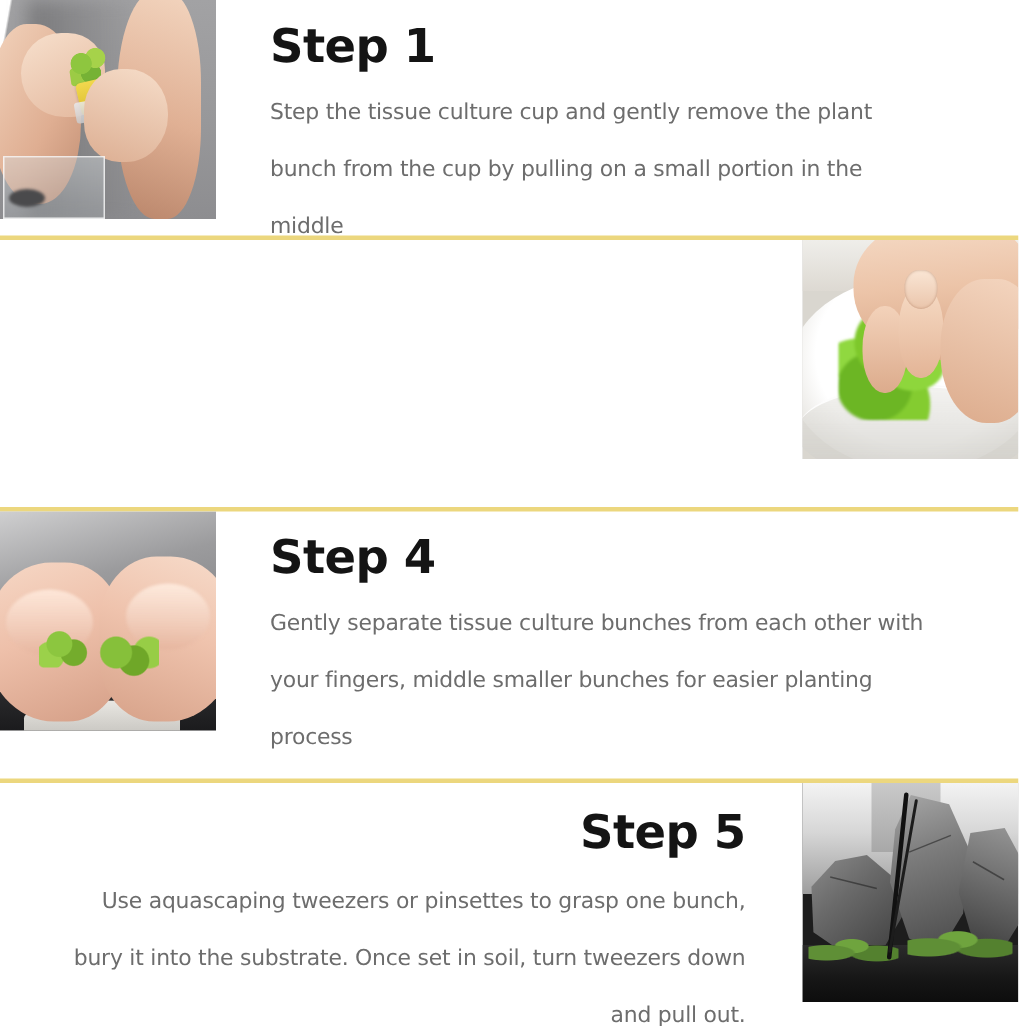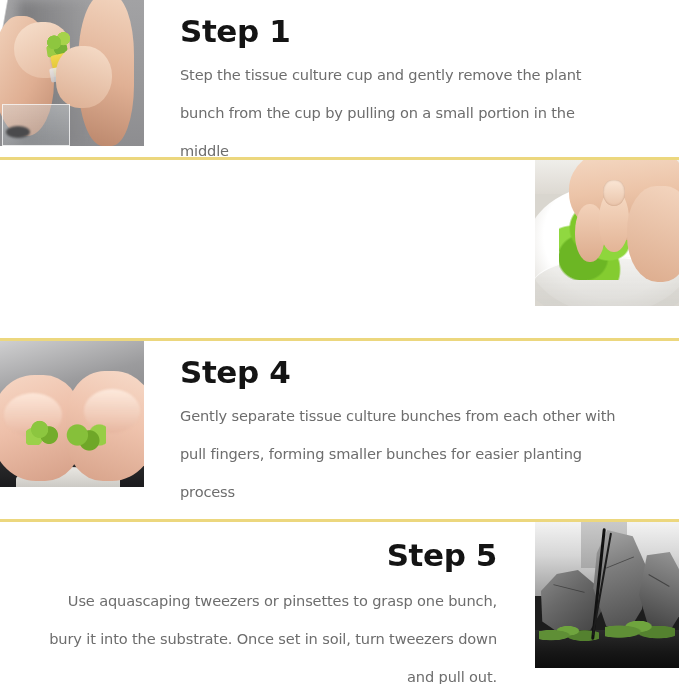--- a/index.html
+++ b/index.html
@@ -378,21 +378,21 @@
         <div class="hand-l"></div>
         <div class="hand-r"></div>
         <div class="knuckles-l"></div>
         <div class="knuckles-r"></div>
         <div class="moss-l"></div>
         <div class="moss-r"></div>
       </div>
     </figure>
     <div class="copy copy-left">
       <h2 class="step-title">Step 4</h2>
-      <p class="step-body">Gently separate tissue culture bunches from each other with pull fingers, forming smaller bunches for easier planting process</p>
+      <p class="step-body">Gently separate tissue culture bunches from each other with your fingers, middle smaller bunches for easier planting process</p>
     </div>
   </section>
 
   <div class="divider"></div>
 
   <section class="step step-4">
     <div class="copy copy-right">
       <h2 class="step-title">Step 5</h2>
       <p class="step-body">Use aquascaping tweezers or pinsettes to grasp one bunch, bury it into the substrate. Once set in soil, turn tweezers down and pull out.</p>
     </div>

